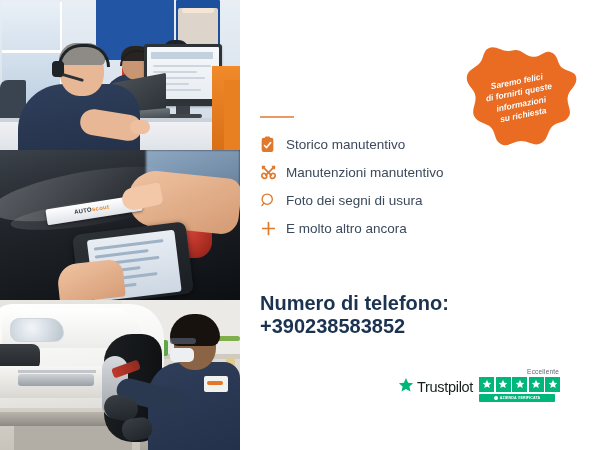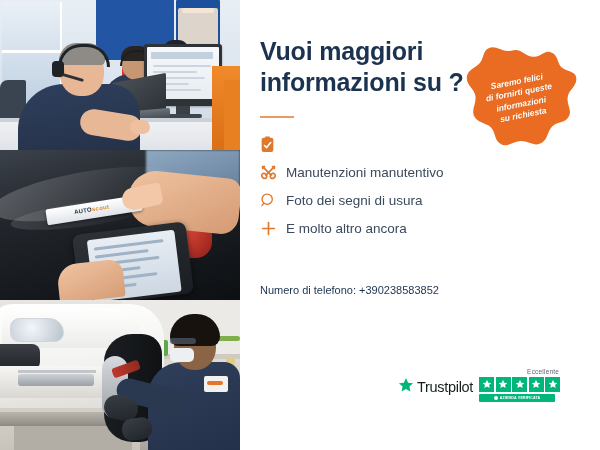--- a/index.html
+++ b/index.html
@@ -217,22 +217,22 @@
     width:26px;min-width:26px;height:22px;
     display:flex;align-items:center;justify-content:flex-start;
     color:#e0792b;
   }
   .feat .lbl{
     font-size:13.5px;color:#3b4a5c;letter-spacing:0;
   }
 
   
   .phone{
-    position:absolute;left:20px;top:284px;width:320px;
-    font-size:11px;font-weight:normal;color:#1b3350;
+    position:absolute;left:20px;top:292px;width:320px;
+    font-size:20px;font-weight:bold;color:#1b3350;
   }
   .phone .num{color:#1b3350;}
   .subtext{
     position:absolute;left:20px;top:318px;width:316px;
     font-size:11.6px;line-height:1.55;color:#4d5a69;
   }
 
   
   .tp{
     position:absolute;left:158px;top:368px;width:182px;height:46px;
@@ -382,24 +382,20 @@
         <div class="mask"></div>
         <div class="badge"></div>
         <div class="glove"></div>
         <div class="glove2"></div>
       </div>
     </div>
   </div>
 
   <div class="content">
 
-    <div class="heading">
-      <span>Vuoi maggiori</span><br>
-      <span>informazioni su ?</span>
-    </div>
     <div class="rule"></div>
 
     <div class="badge">
       <svg width="116" height="116" viewBox="0 0 116 116" aria-hidden="true">
         <path fill="#ea6c22" d="
           M58 2
           C66 2 70 10 78 9 C86 8 89 1 96 5 C103 9 101 17 107 21
           C113 25 121 24 121 32 C121 40 113 43 112 51 C111 59 117 64 113 71
           C109 78 101 76 96 81 C91 86 92 94 85 98 C78 102 72 96 64 96
           C56 96 50 103 43 99 C36 95 38 87 33 82 C28 77 20 78 16 71
@@ -426,20 +422,21 @@
     <div class="features">
 
       <div class="feat">
         <span class="ic">
           <svg width="15" height="17" viewBox="0 0 18 20">
             <rect x="2" y="2" width="14" height="17" rx="2.4" fill="#e0792b"></rect>
             <rect x="6" y="0.4" width="6" height="3.4" rx="1.1" fill="#e0792b"></rect>
             <path d="M5.4 11.2 L7.9 13.7 L12.8 7.6" stroke="#ffffff" stroke-width="1.9" fill="none" stroke-linecap="round" stroke-linejoin="round"></path>
           </svg>
         </span>
+        <span class="lbl">Storico manutentivo</span>
       </div>
 
       <div class="feat">
         <span class="ic">
           <svg width="17" height="17" viewBox="0 0 20 20" stroke="#e0792b" fill="none" stroke-width="2.1" stroke-linecap="round">
             <path d="M3.4 3.4 L13 13"></path>
             <path d="M3.2 5.2 L3.2 3.2 L5.2 3.2"></path>
             <path d="M13.2 12.2 a2.6 2.6 0 1 1 3.6 3.6 a2.6 2.6 0 1 1 -3.6 -3.6" stroke-width="2"></path>
             <path d="M16.6 3.4 L7 13"></path>
             <path d="M14.8 3.2 L16.8 3.2 L16.8 5.2"></path>

